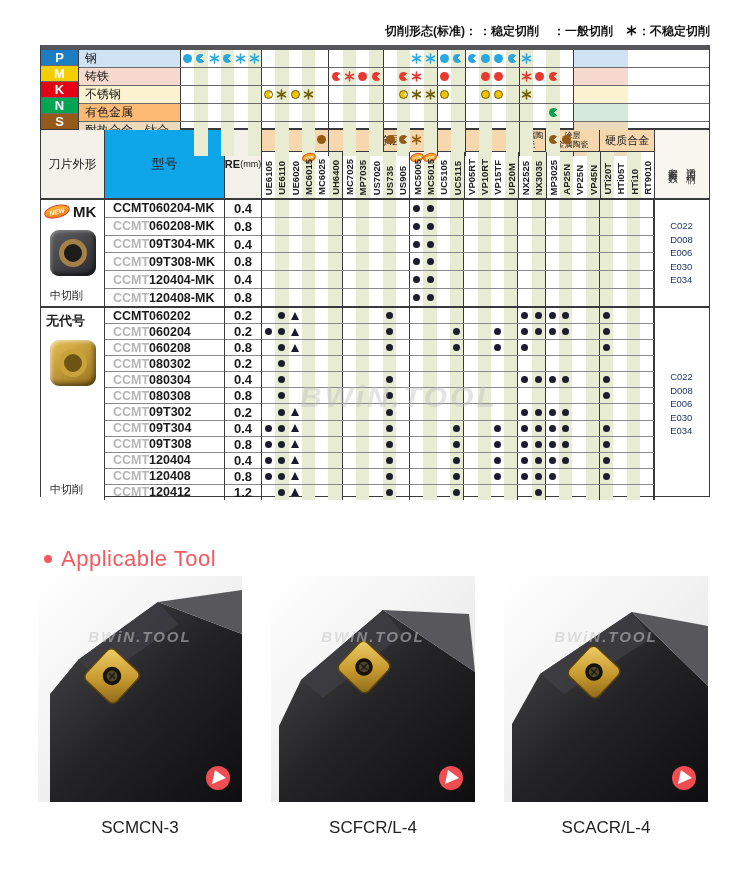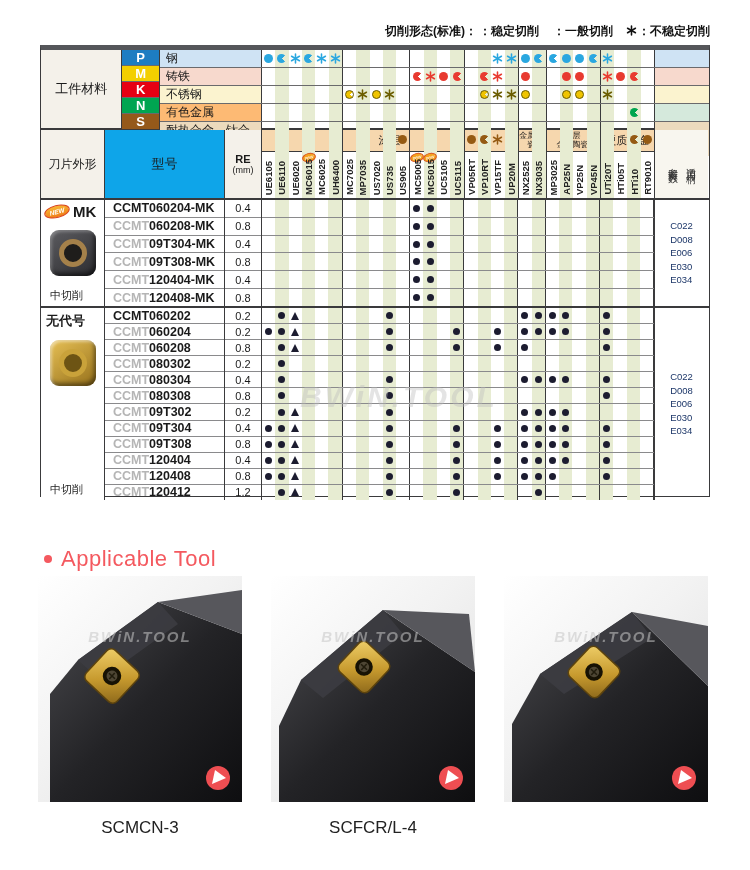--- a/index.html
+++ b/index.html
@@ -37,21 +37,21 @@
   .gcell { flex:1; position:relative; display:flex; align-items:center; justify-content:center; }
   .gcell.striped { background:#e7ecd2; }
   .gcell.gb { border-right:1px solid #3a3a3c; }
   .rband { width:54px; }
 
   
   .h-shape { width:64px; border-right:1px solid #3a3a3c; display:flex; align-items:center;
              justify-content:center; font-size:12px; background:#f4f1ea; }
   .h-model { width:120px; border-right:1px solid #3a3a3c; display:flex; align-items:center;
              justify-content:center; font-size:13px; background:#0ea5e9; }
-  .h-re { width:37px; border-right:1px solid #3a3a3c; display:flex; flex-direction:column;
+  .h-re { width:37px; border-right:1px solid #3a3a3c; display:flex; flex-direction:row;
           align-items:center; justify-content:center; background:#f4f1ea; }
   .h-re .re-b { font-size:11px; font-weight:bold; }
   .h-re .re-u { font-size:9px; }
   .h-gridwrap { width:393px; display:flex; flex-direction:column; border-right:1px solid #3a3a3c; }
   .h-groups { height:22px; display:flex; border-bottom:1px solid #3a3a3c; }
   .h-group { background:#f6d7ae; display:flex; align-items:center; justify-content:center;
              font-size:11px; border-right:1px solid #3a3a3c; white-space:pre-line;
              text-align:center; line-height:1.05; overflow:hidden; }
   .h-group:last-child { border-right:none; }
   .h-cols { flex:1; display:flex; }
@@ -86,21 +86,21 @@
 
   .col-models { width:120px; display:flex; flex-direction:column; border-right:1px solid #3a3a3c; }
   .col-re { width:37px; display:flex; flex-direction:column; border-right:1px solid #3a3a3c; }
   .col-grid { width:393px; display:flex; flex-direction:column; border-right:1px solid #3a3a3c; }
   .drow { flex:1; display:flex; border-bottom:1px solid #8a8a8c; }
   .col-models .drow, .col-re .drow { border-bottom:1px solid #8a8a8c; }
   .drow:last-child { border-bottom:none; }
   .model-cell { flex:1; display:flex; align-items:center; padding-left:8px;
                 font-size:12.5px; font-weight:bold; white-space:nowrap; }
   .model-cell .pfx { color:#b5b5b5; }
-  .re-cell { flex:1; display:flex; align-items:center; justify-content:center; font-size:11px; }
+  .re-cell { flex:1; display:flex; align-items:center; justify-content:center; font-size:13px;font-weight:bold; }
   .sec-ref { width:53px; position:relative; display:flex; align-items:center; justify-content:center; }
   .refs { font-size:9.5px; line-height:13.5px; color:#1c3668; text-align:left; }
 
   
   .mk-dot { border-radius:50%; display:block; }
   .mat-row .mk-dot { width:9px; height:9px; }
   .drow   .mk-dot { width:7px; height:7px; }
   .mk-tri { width:0; height:0; border-left:4.5px solid transparent; border-right:4.5px solid transparent;
             border-bottom:8px solid #1c1c30; display:block; }
   .mk-star { display:flex; align-items:center; justify-content:center; }
@@ -131,21 +131,20 @@
               <rect x="5.15" y="0.2" width="1.7" height="11.6" rx="0.85"></rect>
               <rect x="5.15" y="0.2" width="1.7" height="11.6" rx="0.85" transform="rotate(60 6 6)"></rect>
               <rect x="5.15" y="0.2" width="1.7" height="11.6" rx="0.85" transform="rotate(120 6 6)"></rect>
             </g>
           </svg>
         </span></span><span>：不稳定切削　</span></span>
 </div>
 
 <div class="tbl" id="tbl">
     <div class="sec-mat">
-      <div class="mat-label">工件材料</div>
       <div class="mat-letters">
         <div class="mat-letter" style="background: rgb(29, 125, 194);">P</div>
         <div class="mat-letter" style="background: rgb(243, 207, 0);">M</div>
         <div class="mat-letter" style="background: rgb(230, 0, 19);">K</div>
         <div class="mat-letter" style="background: rgb(0, 165, 81);">N</div>
         <div class="mat-letter" style="background: rgb(149, 89, 26);">S</div>
       </div>
       <div class="mat-rows">
         <div class="mat-row">
           <div class="mat-name" style="background: rgb(207, 227, 244);">钢</div>
@@ -1753,13 +1752,14 @@
           <circle cx="180" cy="202" r="12" fill="#ee4e52"></circle>
           <path d="M174 208 L188 202 L177 194 Z" fill="#ffffff"></path>
         </g>
       </svg>
       <div class="wm-card">BWiN.TOOL</div>
     </div>
   </div>
 <div class="tool-names" id="tool-names">
     <div class="tool-name">SCMCN-3</div>
     <div class="tool-name">SCFCR/L-4</div>
+    <div class="tool-name">SCACR/L-4</div>
   </div>
 
 </body></html>

